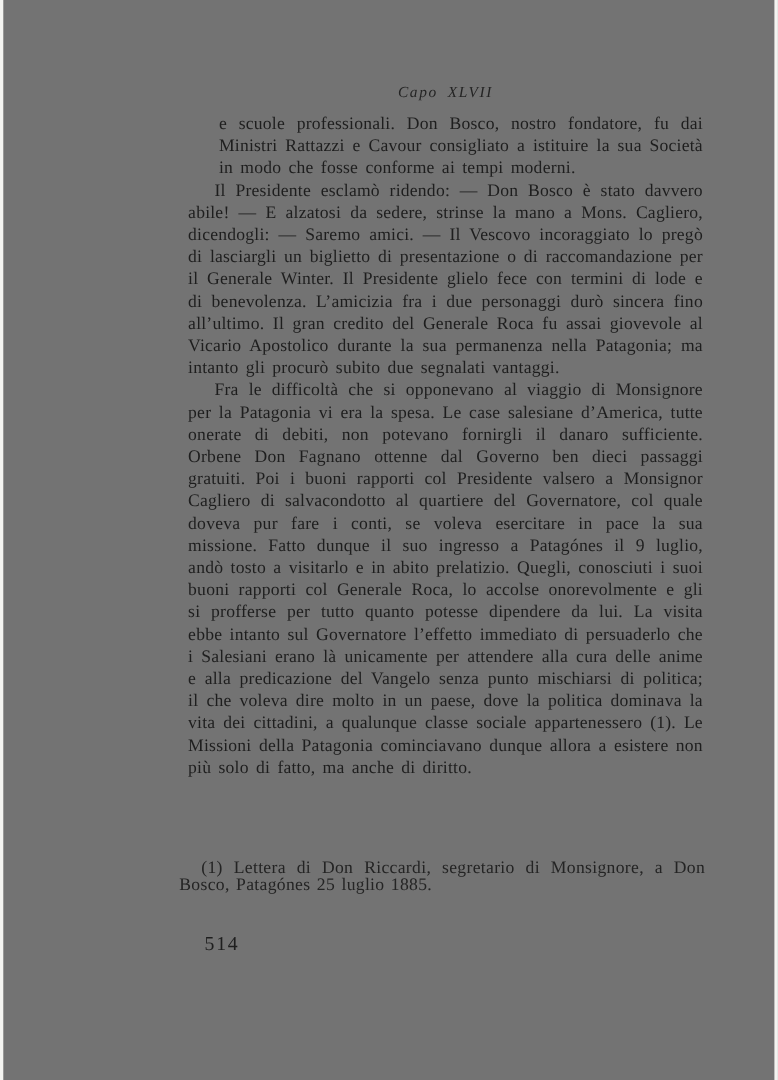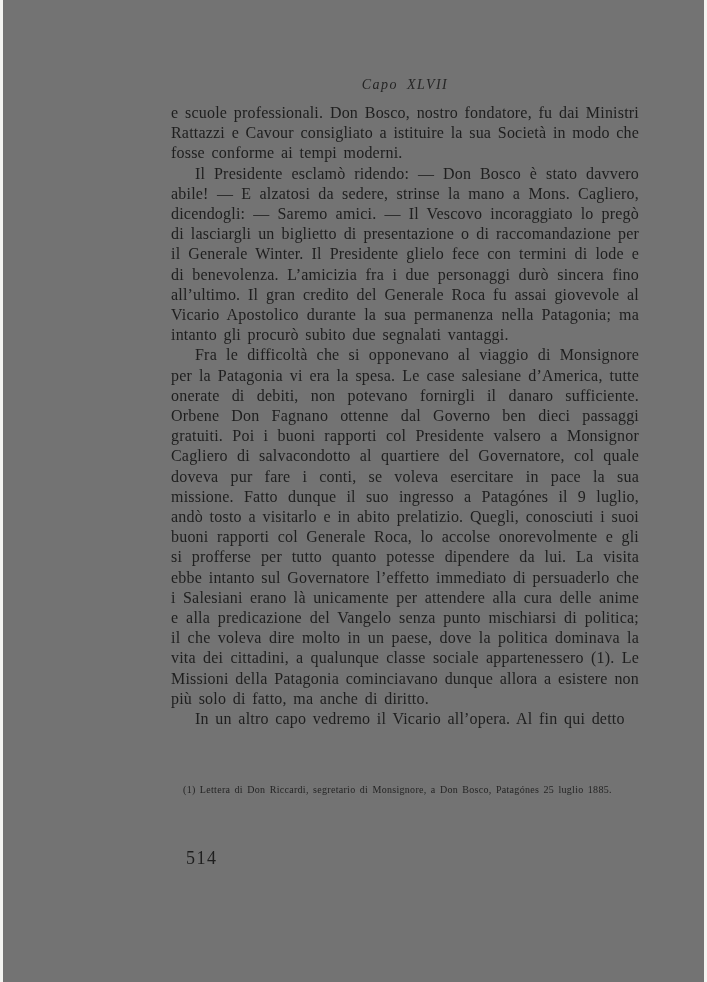--- a/index.html
+++ b/index.html
@@ -39,27 +39,28 @@
     text-align: justify;
     word-spacing: 2.4px;
     letter-spacing: 0.2px;
   }
   .para {
     margin: 0;
     text-indent: 24px;
   }
   .para.no-indent {
     text-indent: 0;
+    margin-left: 28px;
   }
   .footnote {
     position: absolute;
     top: 782px;
     left: 160px;
     width: 478px;
-    font-size: 10px;
+    font-size: 16px;
     line-height: 15px;
     text-indent: 20px;
     text-align: justify;
     word-spacing: 1.5px;
     letter-spacing: 0.3px;
     color: #242424;
   }
   .page-number {
     position: absolute;
     top: 817px;
@@ -74,20 +75,19 @@
 <body>
 
 <div class="page">
 
   <div class="running-head">Capo XLVII</div>
 
   <div class="body-text">
     <p class="para no-indent">e scuole professionali. Don Bosco, nostro fondatore, fu dai Ministri Rattazzi e Cavour consigliato a istituire la sua Società in modo che fosse conforme ai tempi moderni.</p>
     <p class="para">Il Presidente esclamò ridendo: — Don Bosco è stato davvero abile! — E alzatosi da sedere, strinse la mano a Mons. Cagliero, dicendogli: — Saremo amici. — Il Vescovo incoraggiato lo pregò di lasciargli un biglietto di presentazione o di raccomandazione per il Generale Winter. Il Presidente glielo fece con termini di lode e di benevolenza. L’amicizia fra i due personaggi durò sincera fino all’ultimo. Il gran credito del Generale Roca fu assai giovevole al Vicario Apostolico durante la sua permanenza nella Patagonia; ma intanto gli procurò subito due segnalati vantaggi.</p>
     <p class="para">Fra le difficoltà che si opponevano al viaggio di Monsignore per la Patagonia vi era la spesa. Le case salesiane d’America, tutte onerate di debiti, non potevano fornirgli il danaro sufficiente. Orbene Don Fagnano ottenne dal Governo ben dieci passaggi gratuiti. Poi i buoni rapporti col Presidente valsero a Monsignor Cagliero di salvacondotto al quartiere del Governatore, col quale doveva pur fare i conti, se voleva esercitare in pace la sua missione. Fatto dunque il suo ingresso a Patagónes il 9 luglio, andò tosto a visitarlo e in abito prelatizio. Quegli, conosciuti i suoi buoni rapporti col Generale Roca, lo accolse onorevolmente e gli si profferse per tutto quanto potesse dipendere da lui. La visita ebbe intanto sul Governatore l’effetto immediato di persuaderlo che i Salesiani erano là unicamente per attendere alla cura delle anime e alla predicazione del Vangelo senza punto mischiarsi di politica; il che voleva dire molto in un paese, dove la politica dominava la vita dei cittadini, a qualunque classe sociale appartenessero (1). Le Missioni della Patagonia cominciavano dunque allora a esistere non più solo di fatto, ma anche di diritto.</p>
-    <p class="para">In un altro capo vedremo il Vicario all’opera. Al fin qui detto</p>
   </div>
 
   <div class="footnote">(1) Lettera di Don Riccardi, segretario di Monsignore, a Don Bosco, Patagónes 25 luglio 1885.</div>
 
   <div class="page-number">514</div>
 
 </div>
 
 </body></html>

